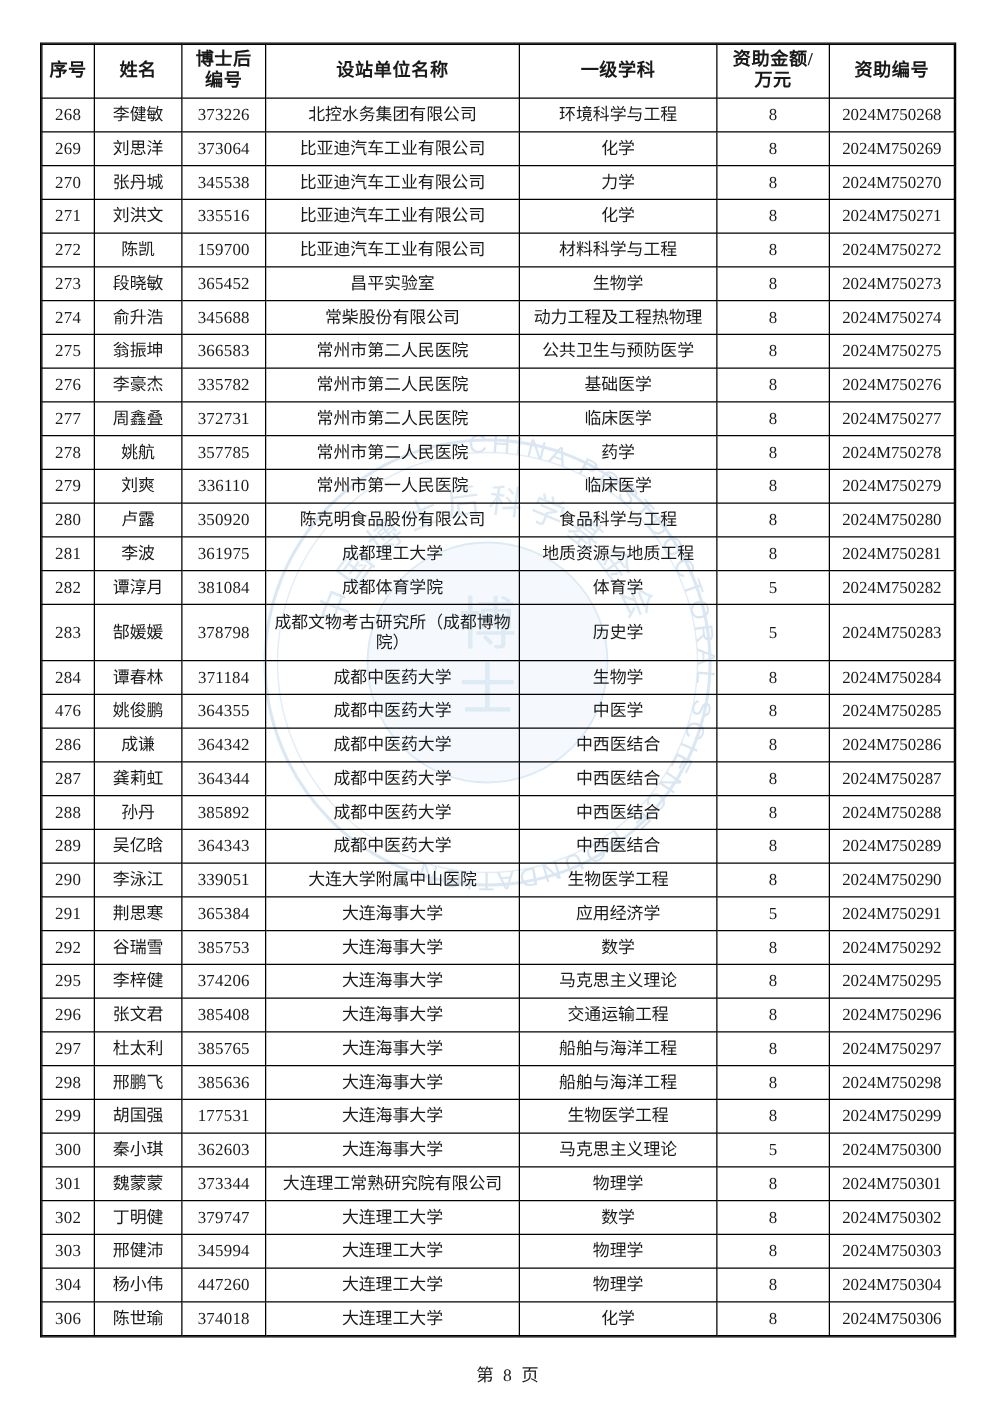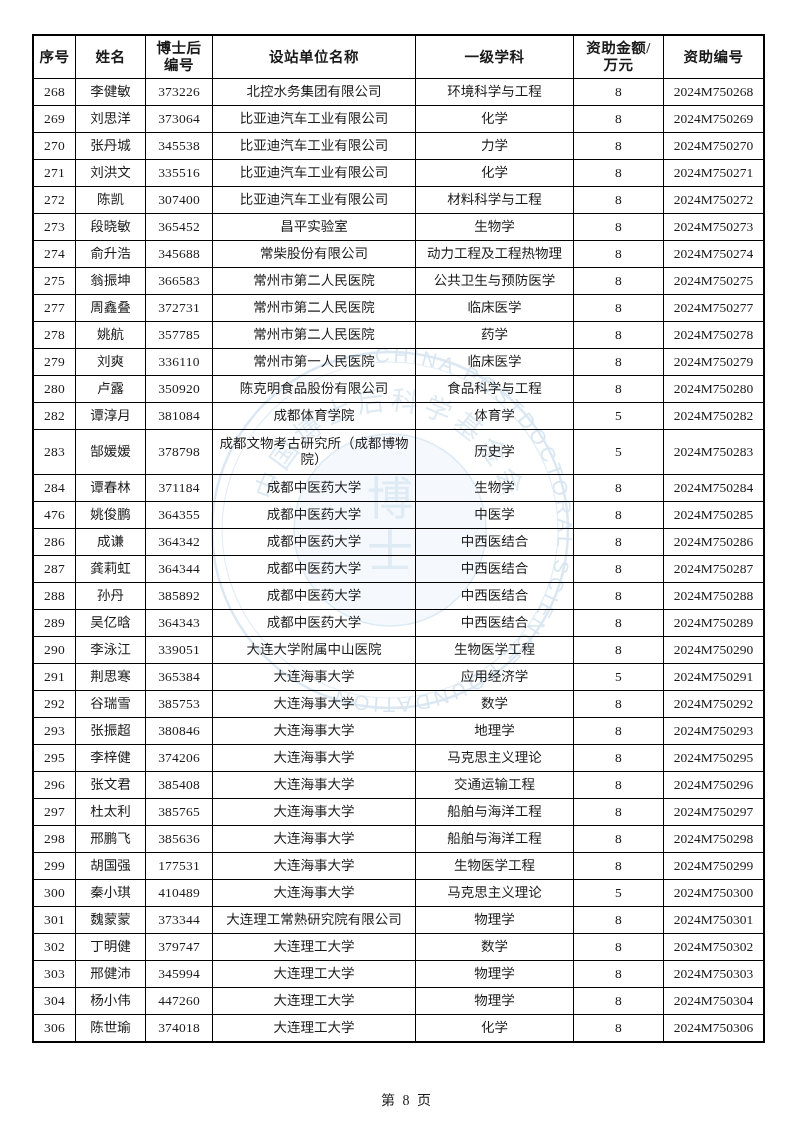--- a/index.html
+++ b/index.html
@@ -185,21 +185,21 @@
           <td class="c-name">刘洪文</td>
           <td class="c-pdid">335516</td>
           <td class="c-unit">比亚迪汽车工业有限公司</td>
           <td class="c-disc">化学</td>
           <td class="c-amt">8</td>
           <td class="c-grant">2024M750271</td>
         </tr>
         <tr>
           <td class="c-seq">272</td>
           <td class="c-name">陈凯</td>
-          <td class="c-pdid">307400</td>
+          <td class="c-pdid">159700</td>
           <td class="c-unit">比亚迪汽车工业有限公司</td>
           <td class="c-disc">材料科学与工程</td>
           <td class="c-amt">8</td>
           <td class="c-grant">2024M750272</td>
         </tr>
         <tr>
           <td class="c-seq">273</td>
           <td class="c-name">段晓敏</td>
           <td class="c-pdid">365452</td>
           <td class="c-unit">昌平实验室</td>
@@ -219,20 +219,29 @@
         <tr>
           <td class="c-seq">275</td>
           <td class="c-name">翁振坤</td>
           <td class="c-pdid">366583</td>
           <td class="c-unit">常州市第二人民医院</td>
           <td class="c-disc">公共卫生与预防医学</td>
           <td class="c-amt">8</td>
           <td class="c-grant">2024M750275</td>
         </tr>
         <tr>
+          <td class="c-seq">276</td>
+          <td class="c-name">李豪杰</td>
+          <td class="c-pdid">335782</td>
+          <td class="c-unit">常州市第二人民医院</td>
+          <td class="c-disc">基础医学</td>
+          <td class="c-amt">8</td>
+          <td class="c-grant">2024M750276</td>
+        </tr>
+        <tr>
           <td class="c-seq">277</td>
           <td class="c-name">周鑫叠</td>
           <td class="c-pdid">372731</td>
           <td class="c-unit">常州市第二人民医院</td>
           <td class="c-disc">临床医学</td>
           <td class="c-amt">8</td>
           <td class="c-grant">2024M750277</td>
         </tr>
         <tr>
           <td class="c-seq">278</td>
@@ -253,20 +262,29 @@
           <td class="c-grant">2024M750279</td>
         </tr>
         <tr>
           <td class="c-seq">280</td>
           <td class="c-name">卢露</td>
           <td class="c-pdid">350920</td>
           <td class="c-unit">陈克明食品股份有限公司</td>
           <td class="c-disc">食品科学与工程</td>
           <td class="c-amt">8</td>
           <td class="c-grant">2024M750280</td>
+        </tr>
+        <tr>
+          <td class="c-seq">281</td>
+          <td class="c-name">李波</td>
+          <td class="c-pdid">361975</td>
+          <td class="c-unit">成都理工大学</td>
+          <td class="c-disc">地质资源与地质工程</td>
+          <td class="c-amt">8</td>
+          <td class="c-grant">2024M750281</td>
         </tr>
         <tr>
           <td class="c-seq">282</td>
           <td class="c-name">谭淳月</td>
           <td class="c-pdid">381084</td>
           <td class="c-unit">成都体育学院</td>
           <td class="c-disc">体育学</td>
           <td class="c-amt">5</td>
           <td class="c-grant">2024M750282</td>
         </tr>
@@ -354,29 +372,20 @@
         <tr>
           <td class="c-seq">292</td>
           <td class="c-name">谷瑞雪</td>
           <td class="c-pdid">385753</td>
           <td class="c-unit">大连海事大学</td>
           <td class="c-disc">数学</td>
           <td class="c-amt">8</td>
           <td class="c-grant">2024M750292</td>
         </tr>
         <tr>
-          <td class="c-seq">293</td>
-          <td class="c-name">张振超</td>
-          <td class="c-pdid">380846</td>
-          <td class="c-unit">大连海事大学</td>
-          <td class="c-disc">地理学</td>
-          <td class="c-amt">8</td>
-          <td class="c-grant">2024M750293</td>
-        </tr>
-        <tr>
           <td class="c-seq">295</td>
           <td class="c-name">李梓健</td>
           <td class="c-pdid">374206</td>
           <td class="c-unit">大连海事大学</td>
           <td class="c-disc">马克思主义理论</td>
           <td class="c-amt">8</td>
           <td class="c-grant">2024M750295</td>
         </tr>
         <tr>
           <td class="c-seq">296</td>
@@ -410,21 +419,21 @@
           <td class="c-name">胡国强</td>
           <td class="c-pdid">177531</td>
           <td class="c-unit">大连海事大学</td>
           <td class="c-disc">生物医学工程</td>
           <td class="c-amt">8</td>
           <td class="c-grant">2024M750299</td>
         </tr>
         <tr>
           <td class="c-seq">300</td>
           <td class="c-name">秦小琪</td>
-          <td class="c-pdid">410489</td>
+          <td class="c-pdid">362603</td>
           <td class="c-unit">大连海事大学</td>
           <td class="c-disc">马克思主义理论</td>
           <td class="c-amt">5</td>
           <td class="c-grant">2024M750300</td>
         </tr>
         <tr>
           <td class="c-seq">301</td>
           <td class="c-name">魏蒙蒙</td>
           <td class="c-pdid">373344</td>
           <td class="c-unit">大连理工常熟研究院有限公司</td>

